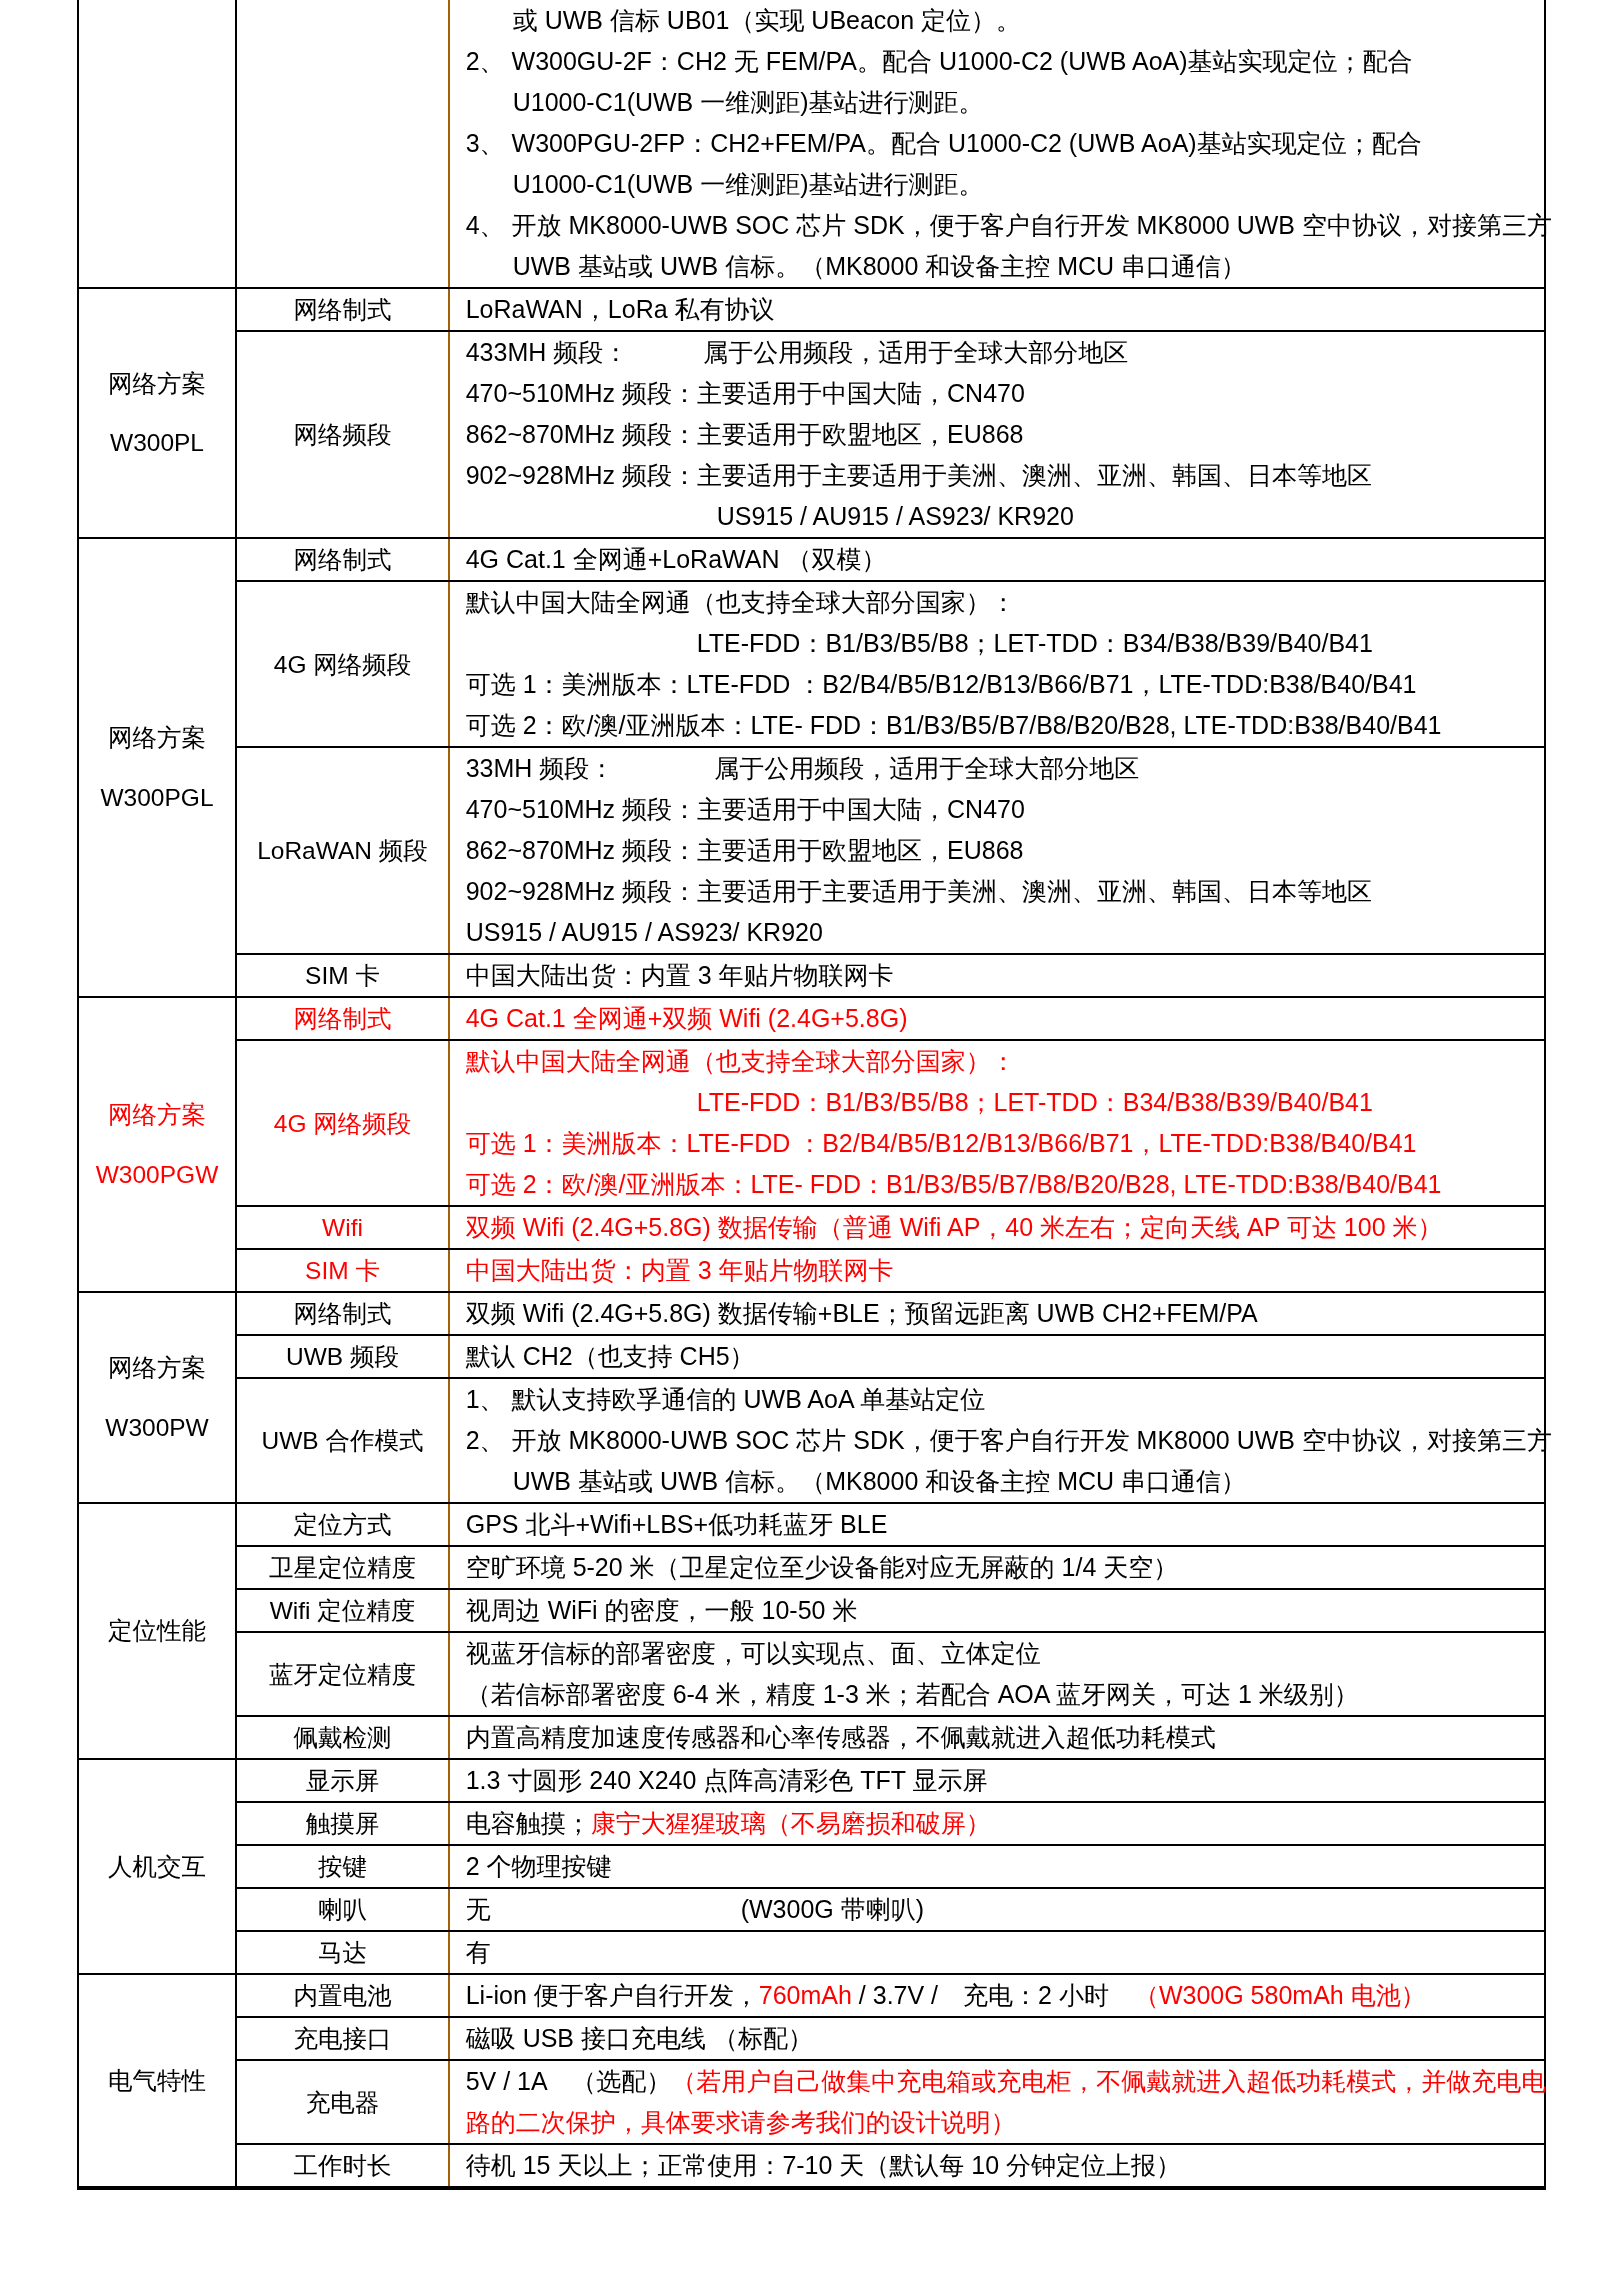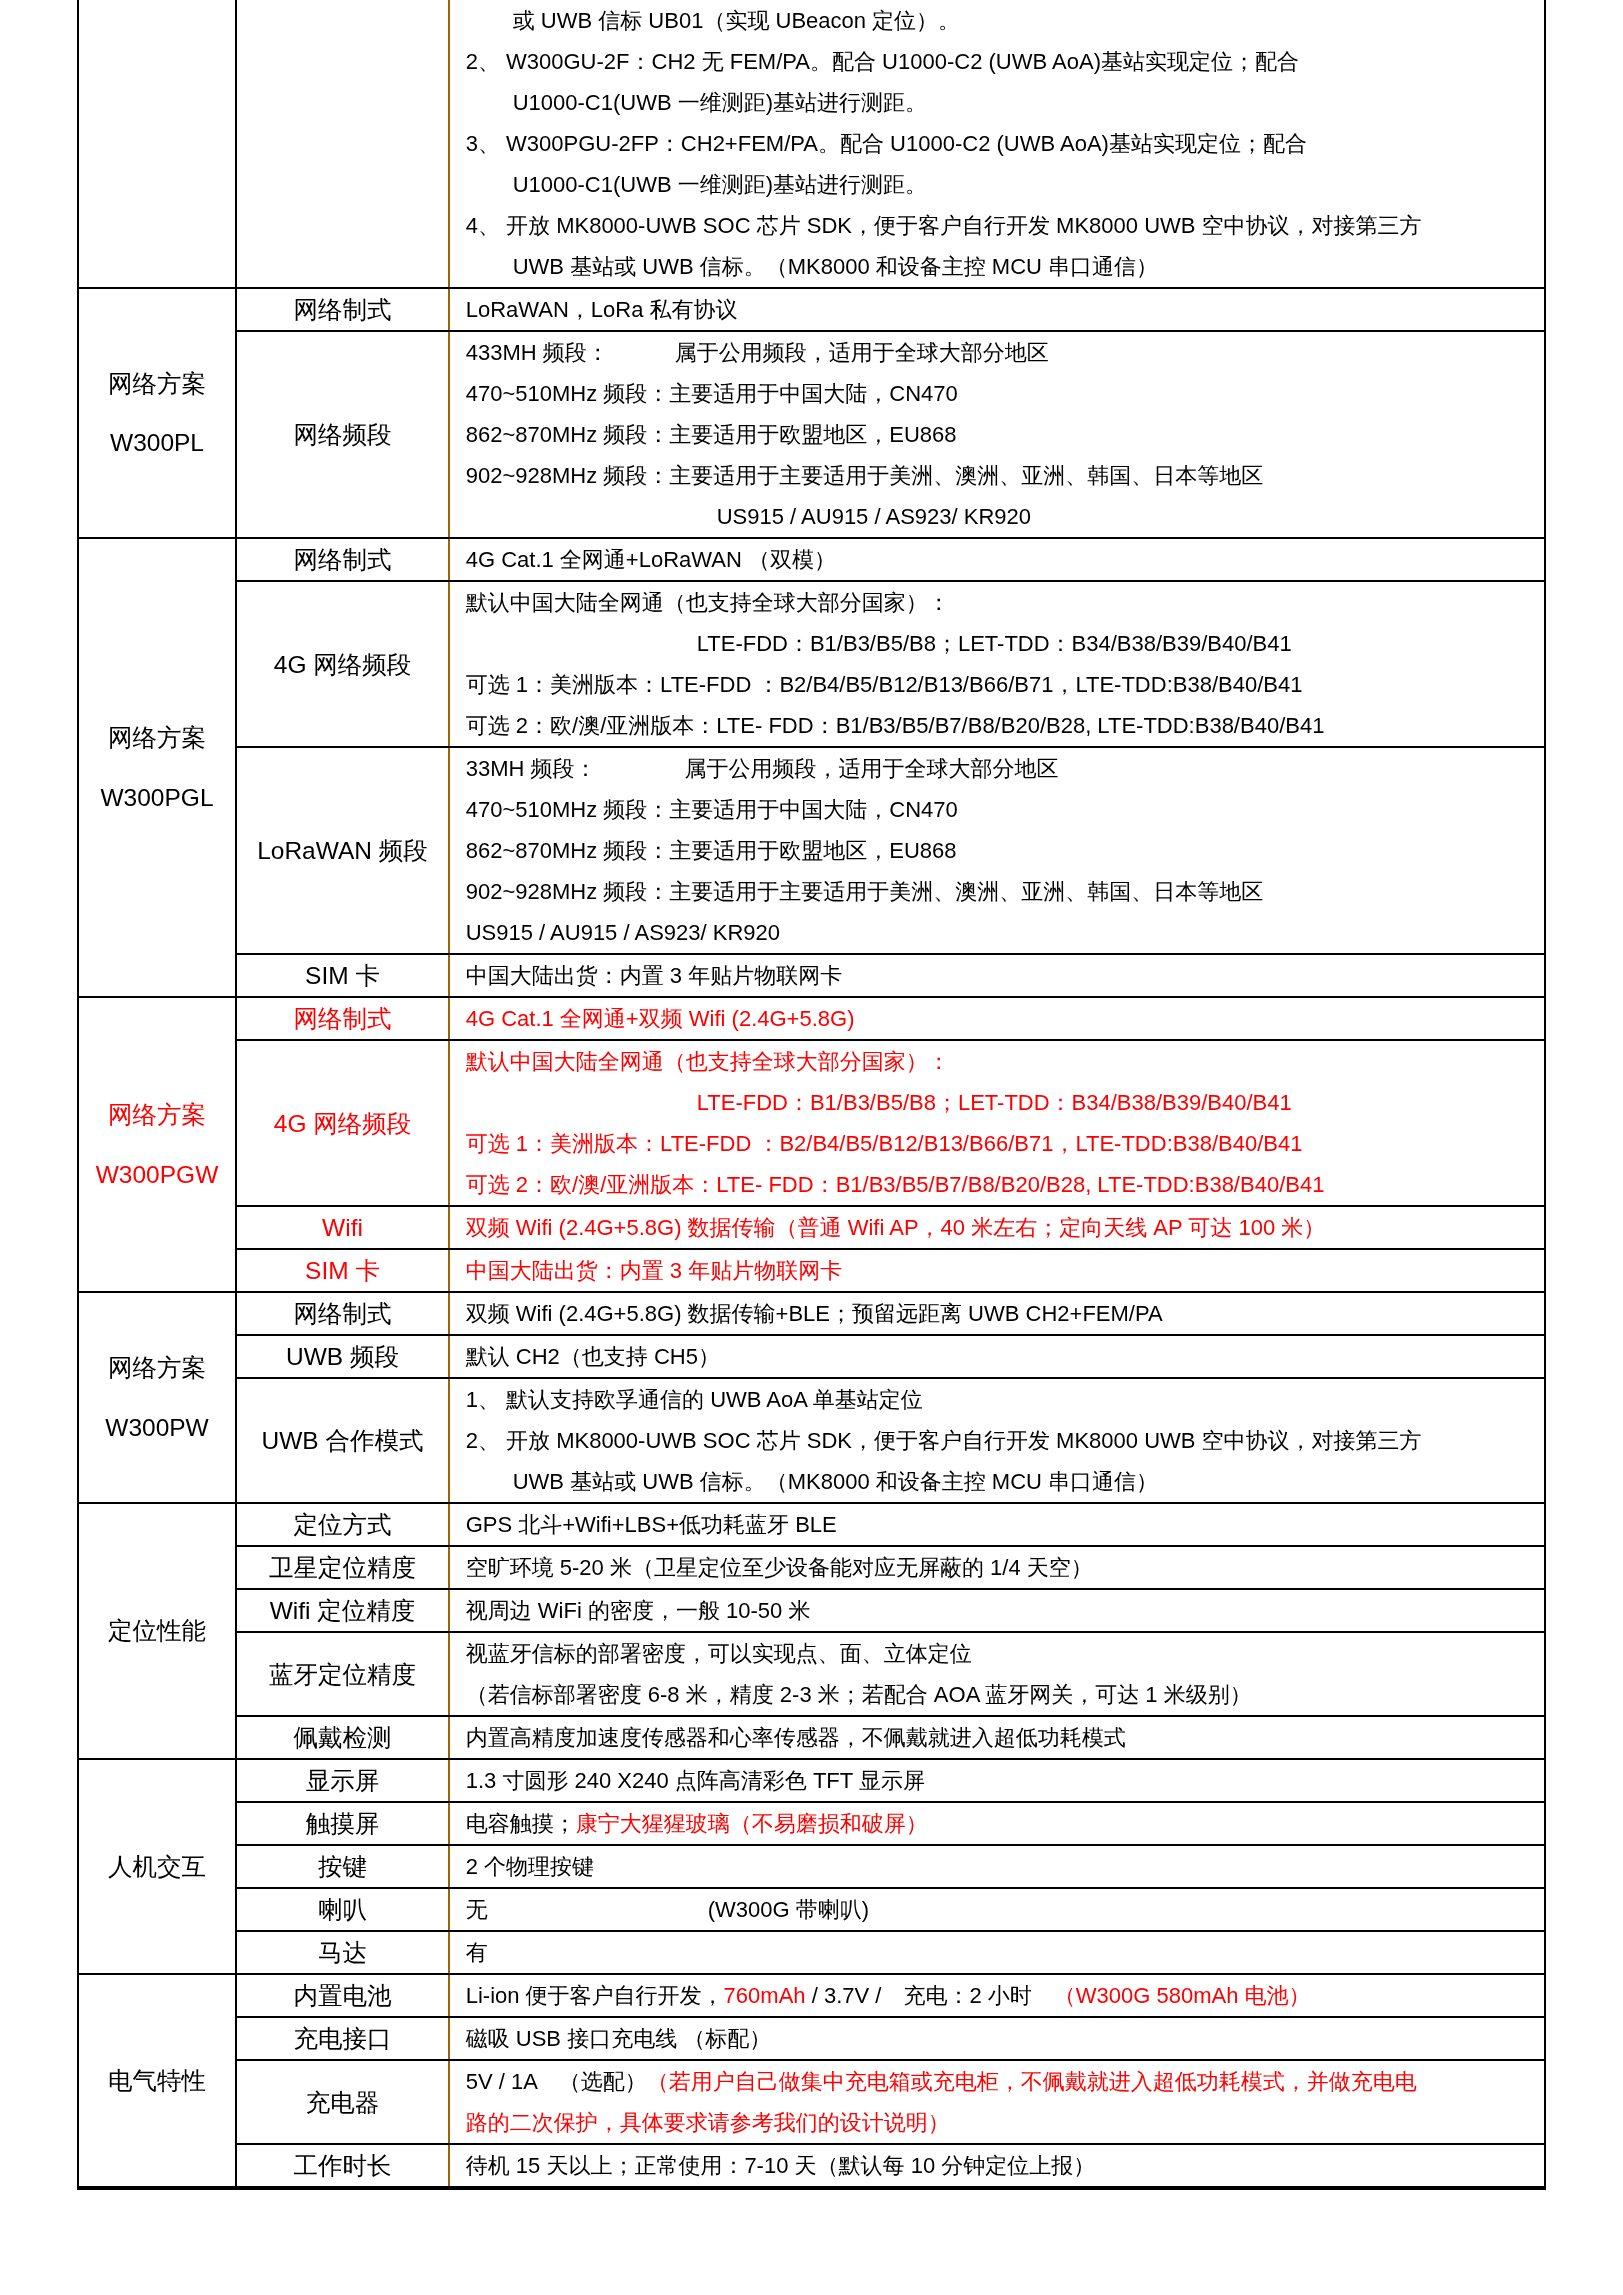--- a/index.html
+++ b/index.html
@@ -25,21 +25,21 @@
   .row + .row{border-top:2px solid #000;}
   .label-cell{
     flex:0 0 213px;width:213px;box-sizing:border-box;border-right:2px solid #a16207;
     display:flex;align-items:center;justify-content:center;
     font-size:24.5px;text-align:center;white-space:pre;
   }
   .value-cell{
     flex:1;min-width:0;display:flex;flex-direction:column;justify-content:center;
     padding:0 3.9px 0 15.7px;
   }
-  .vline{font-size:22px;line-height:41px;white-space:pre;}
+  .vline{font-size:25px;line-height:41px;white-space:pre;}
   .ind1{padding-left:47px;}
   .ind2{padding-left:231px;}
   .ind3{padding-left:251px;}
   .red{color:#ff0000;}
 </style>
 </head>
 <body>
 
 <div class="page">
   <div class="spec-table">
@@ -192,21 +192,21 @@
           <div class="row">
             <div class="label-cell">Wifi 定位精度</div>
             <div class="value-cell">
               <div class="vline"><span>视周边 WiFi 的密度，一般 10-50 米</span></div>
             </div>
           </div>
           <div class="row">
             <div class="label-cell">蓝牙定位精度</div>
             <div class="value-cell">
               <div class="vline"><span>视蓝牙信标的部署密度，可以实现点、面、立体定位</span></div>
-              <div class="vline"><span>（若信标部署密度 6-8 米，精度 2-3 米；若配合 AOA 蓝牙网关，可达 1 米级别）</span></div>
+              <div class="vline"><span>（若信标部署密度 6-4 米，精度 1-3 米；若配合 AOA 蓝牙网关，可达 1 米级别）</span></div>
             </div>
           </div>
           <div class="row">
             <div class="label-cell">佩戴检测</div>
             <div class="value-cell">
               <div class="vline"><span>内置高精度加速度传感器和心率传感器，不佩戴就进入超低功耗模式</span></div>
             </div>
           </div>
         </div>
       </div>

